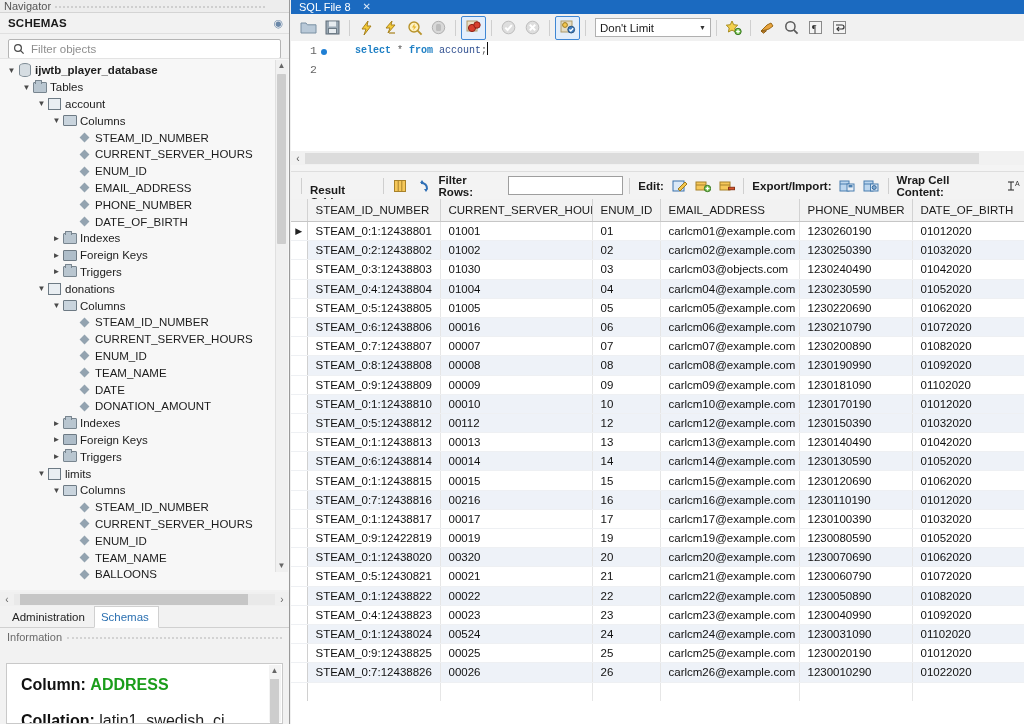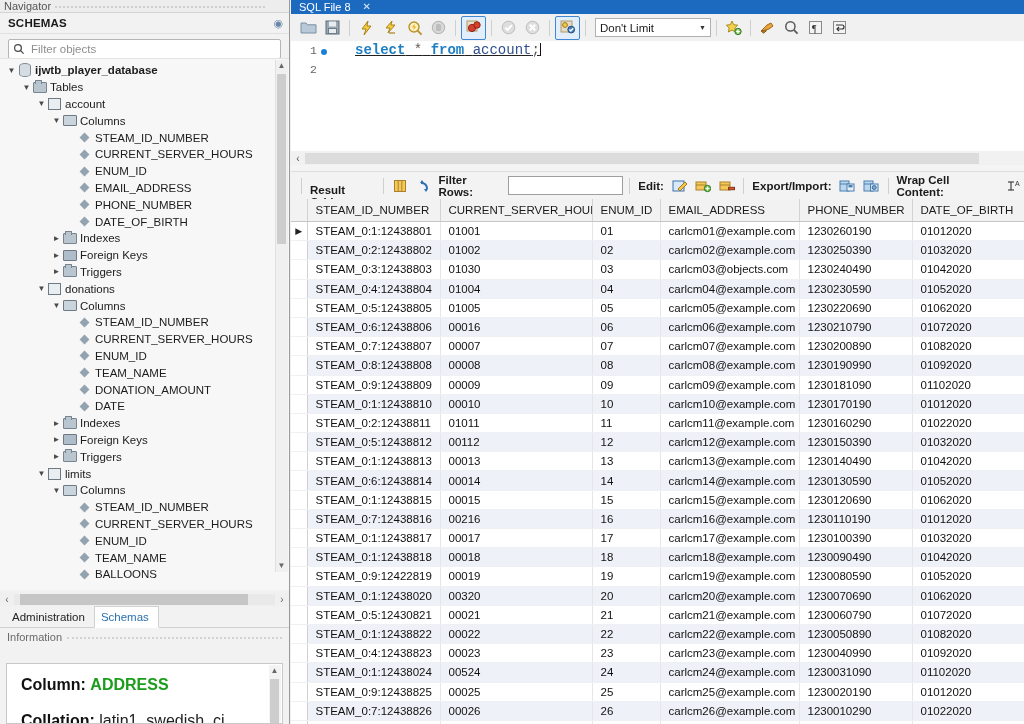--- a/index.html
+++ b/index.html
@@ -150,21 +150,21 @@
     position:absolute; left:0; right:0; top:41px; height: 110px;
     background:#fff; border-bottom:1px solid #dcdcdc;
   }
   .ed-gutter { position:absolute; left:0; top:0; bottom:0; width:42px; background:#fff; }
   .ed-line { height:19px; display:flex; align-items:center; }
   .ed-lnum { width: 26px; text-align:right; color:#666; font-size:11.5px; font-family:"Liberation Mono", monospace; }
   .ed-dot { width:14px; text-align:center; }
   .ed-dot .d { display:inline-block; width:6px; height:6px; border-radius:50%; background:#1f7fd4; }
   .ed-code {
     position:absolute; left:42px; top:0; right:0; bottom:0;
-    font-family:"Liberation Mono", monospace; font-size:14px;text-decoration:underline;
+    font-family:"Liberation Mono", monospace; font-size:10px;
   }
   .ed-row { height:19px; line-height:19px; padding-left: 22px; white-space:pre; }
   .kw { color:#1e7fc4; font-weight: bold; }
   .op { color:#5a5a5a; }
   .id { color:#2f4f8f; }
   .caret { display:inline-block; width:1px; height:13px; background:#111; vertical-align:-2px; }
 
   .hscroll-ed {
     position:absolute; left:0; right:0; top:151px; height:14px; background:#f1f1f1;
     display:flex; align-items:center;
@@ -389,29 +389,29 @@
               <span class="i-diamond"></span>
             </span>
             <span class="lbl">TEAM_NAME</span>
           </div>
           <div class="node">
             <span style="display:inline-block;width:66px"></span>
             <span class="tw"></span>
             <span class="ic" style="position:relative">
               <span class="i-diamond"></span>
             </span>
+            <span class="lbl">DATE</span>
+          </div>
+          <div class="node">
+            <span style="display:inline-block;width:66px"></span>
+            <span class="tw"></span>
+            <span class="ic" style="position:relative">
+              <span class="i-diamond"></span>
+            </span>
             <span class="lbl">DONATION_AMOUNT</span>
-          </div>
-          <div class="node">
-            <span style="display:inline-block;width:66px"></span>
-            <span class="tw"></span>
-            <span class="ic" style="position:relative">
-              <span class="i-diamond"></span>
-            </span>
-            <span class="lbl">DATE</span>
           </div>
           <div class="node">
             <span style="display:inline-block;width:51px"></span>
             <span class="tw">►</span>
             <span class="ic" style="position:relative">
               <span class="i-folder"></span>
             </span>
             <span class="lbl">Indexes</span>
           </div>
           <div class="node">
@@ -846,29 +846,20 @@
             </tr>
             <tr class="alt">
               <td class="rowhdr"></td>
               <td>STEAM_0:1:12438810</td>
               <td>00010</td>
               <td>10</td>
               <td>carlcm10@example.com</td>
               <td>1230170190</td>
               <td>01012020</td>
             </tr>
-            <tr class="">
-              <td class="rowhdr"></td>
-              <td>STEAM_0:2:12438811</td>
-              <td>01011</td>
-              <td>11</td>
-              <td>carlcm11@example.com</td>
-              <td>1230160290</td>
-              <td>01022020</td>
-            </tr>
             <tr class="alt">
               <td class="rowhdr"></td>
               <td>STEAM_0:5:12438812</td>
               <td>00112</td>
               <td>12</td>
               <td>carlcm12@example.com</td>
               <td>1230150390</td>
               <td>01032020</td>
             </tr>
             <tr class="">
@@ -909,29 +900,20 @@
             </tr>
             <tr class="">
               <td class="rowhdr"></td>
               <td>STEAM_0:1:12438817</td>
               <td>00017</td>
               <td>17</td>
               <td>carlcm17@example.com</td>
               <td>1230100390</td>
               <td>01032020</td>
             </tr>
-            <tr class="alt">
-              <td class="rowhdr"></td>
-              <td>STEAM_0:1:12438818</td>
-              <td>00018</td>
-              <td>18</td>
-              <td>carlcm18@example.com</td>
-              <td>1230090490</td>
-              <td>01042020</td>
-            </tr>
             <tr class="">
               <td class="rowhdr"></td>
               <td>STEAM_0:9:12422819</td>
               <td>00019</td>
               <td>19</td>
               <td>carlcm19@example.com</td>
               <td>1230080590</td>
               <td>01052020</td>
             </tr>
             <tr class="alt">

